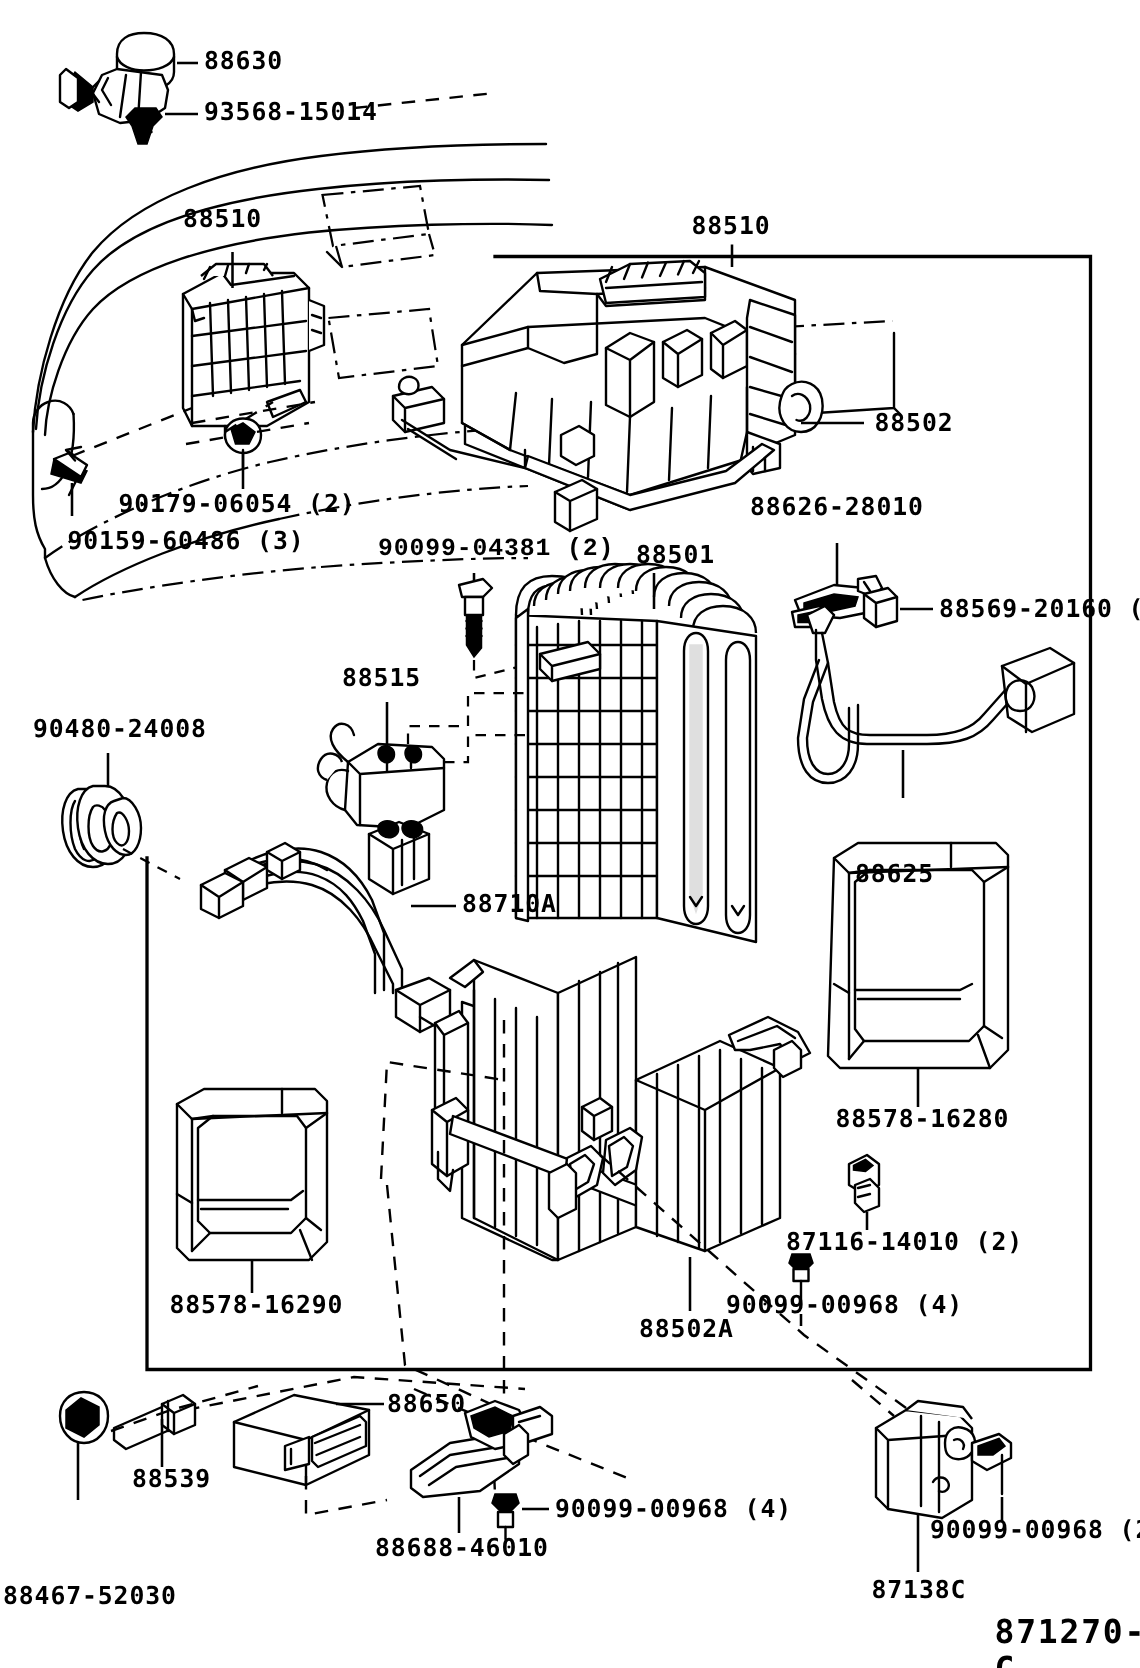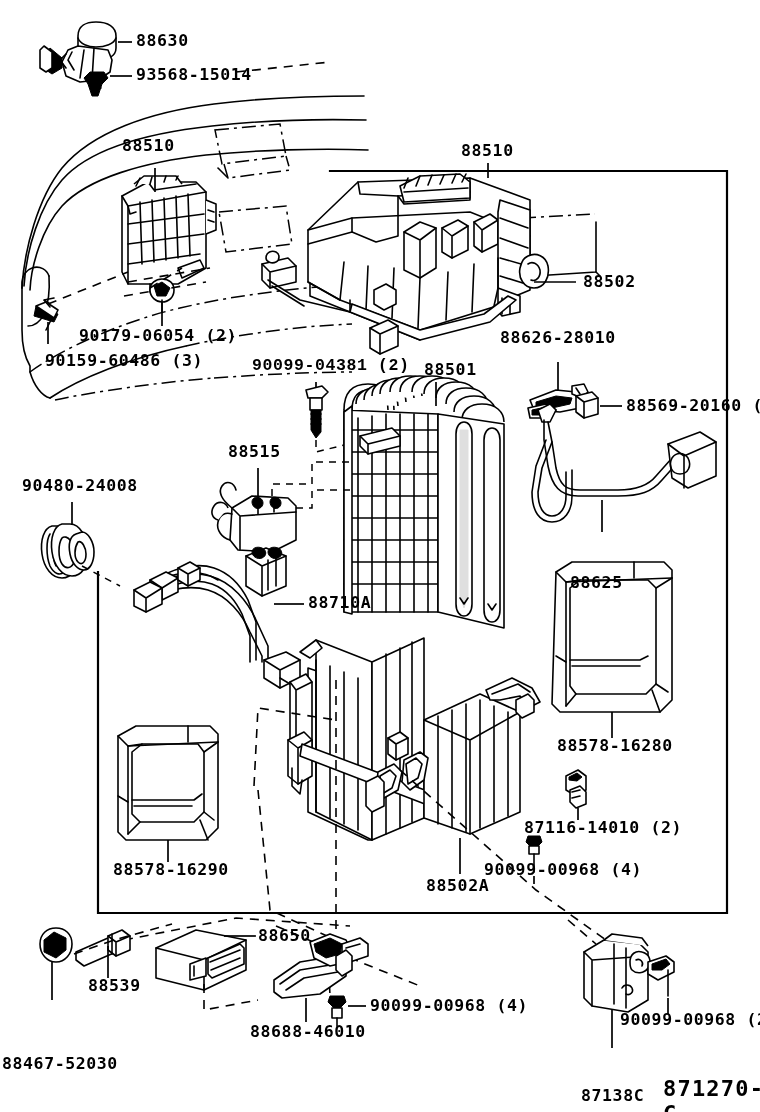--- a/index.html
+++ b/index.html
@@ -468,16 +468,16 @@
 <div class="lbl" style="left:557px;top:738px;">88578-16280</div>
 <div class="lbl" style="left:113px;top:862px;">88578-16290</div>
 <div class="lbl" style="left:524px;top:820px;">87116-14010 (2)</div>
 <div class="lbl" style="left:426px;top:878px;">88502A</div>
 <div class="lbl" style="left:484px;top:862px;">90099-00968 (4)</div>
 <div class="lbl" style="left:258px;top:928px;">88650</div>
 <div class="lbl" style="left:88px;top:978px;">88539</div>
 <div class="lbl" style="left:2px;top:1008px;margin-top:48px;">88467-52030</div>
 <div class="lbl" style="left:250px;top:1024px;">88688-46010</div>
 <div class="lbl" style="left:370px;top:998px;">90099-00968 (4)</div>
-<div class="lbl" style="left:581px;top:1088px;text-align:center;">87138C</div>
+<div class="lbl" style="left:581px;top:1052px;text-align:center;">87138C</div>
 <div class="lbl" style="left:620px;top:1012px;">90099-00968 (2)</div>
 
 <div class="code" style="left:663px;top:1076px;">871270-C</div>
 
 </body></html>

